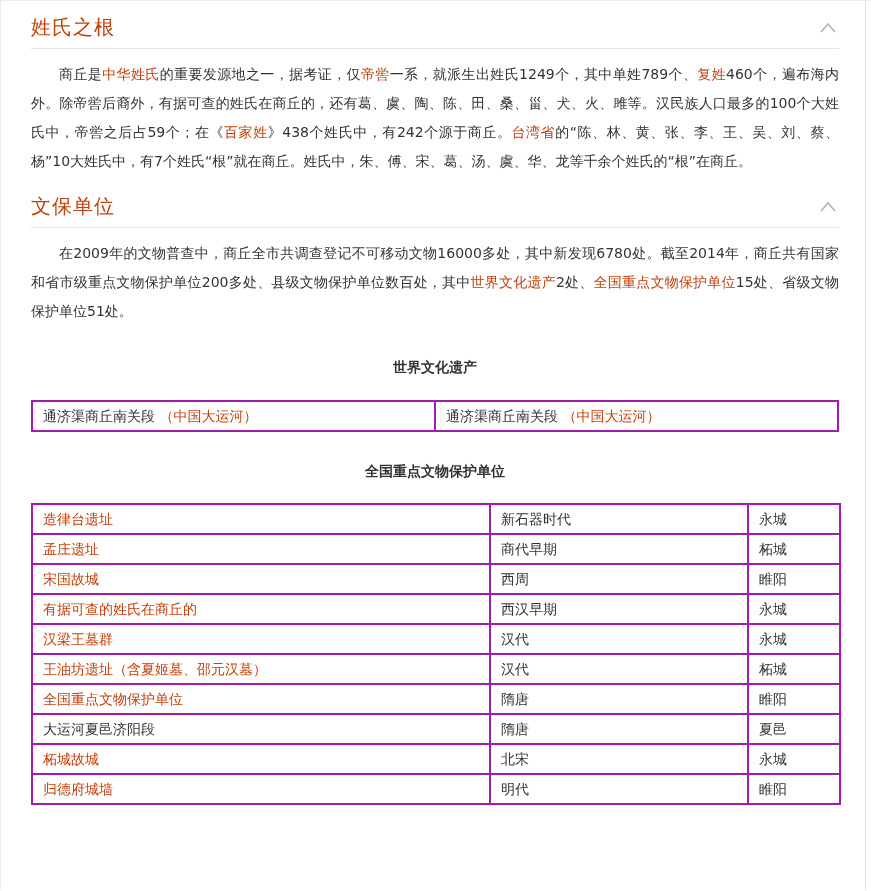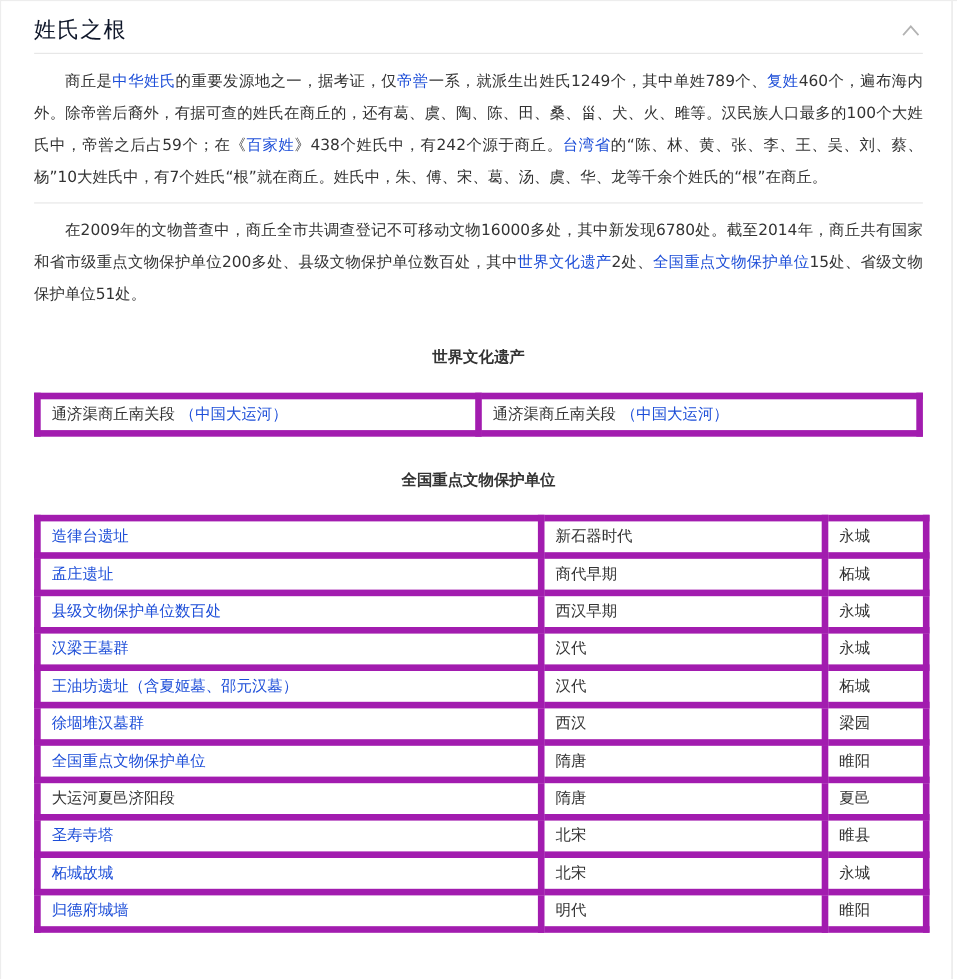--- a/index.html
+++ b/index.html
@@ -6,32 +6,32 @@
   body { font-family:"DejaVu Sans","Liberation Sans",sans-serif; color:#333; }
   .viewport {
     position:relative; width:869px; height:889px; background:#fff;
     border-top:1px solid #ededed; border-left:1px solid #ededed;
     overflow:hidden;
   }
   .scroll-rail { position:absolute; top:0; right:4px; width:1px; height:100%; background:#e1e1e1; }
   .content { padding:0 31px 0 30px; }
 
   .sec-head { display:flex; justify-content:space-between; align-items:center; padding-top:13px; }
-  .sec-title { font-size:20px; font-weight:400; color:#0f172a; margin:0; line-height:26px; letter-spacing:1px; }
+  .sec-title { font-size:20px; font-weight:400; color:#c2410c; margin:0; line-height:26px; letter-spacing:1px; }
   .chevron { width:18px; height:14px; margin-right:2px; cursor:pointer; display:inline-block; }
   .divider { border:none; border-top:1px solid #e5e5e5; margin:8px 0 0 0; }
 
   .para { font-size:14px; line-height:29px; color:#333; margin:11px 0 0 0; text-indent:2em; text-align:justify; }
-  .lnk { color:#1d4ed8; text-decoration:none; cursor:pointer; }
+  .lnk { color:#c2410c; text-decoration:none; cursor:pointer; }
 
   .tbl-caption { text-align:center; font-weight:bold; font-size:14px; color:#333; margin-top:33px; }
   table.tbl { border-collapse:collapse; width:808px; font-size:14px; color:#333; table-layout:fixed; }
   .tbl-heritage { margin-top:23px; }
   .tbl-national { margin-top:22px; }
-  .tbl td { border:6px solid #a21caf; padding:4px 10px; height:20px; line-height:20px; overflow:hidden; white-space:nowrap; }
+  .tbl td { border:2px solid #a21caf; padding:4px 10px; height:20px; line-height:20px; overflow:hidden; white-space:nowrap; }
 </style>
 </head>
 <body>
 
 <div class="viewport">
   <div class="content">
 
     <section>
       <div class="sec-head">
         <h2 class="sec-title">姓氏之根</h2>
@@ -39,20 +39,28 @@
           <svg width="18" height="14" viewBox="0 0 18 14">
               <polyline points="2,11 9,3 16,11" fill="none" stroke="#b3b3b3" stroke-width="1.6"></polyline>
             </svg>
         </span>
       </div>
       <hr class="divider">
       <p class="para"><span>商丘是</span><a class="lnk">中华姓氏</a><span>的重要发源地之一，据考证，仅</span><a class="lnk">帝喾</a><span>一系，就派生出姓氏1249个，其中单姓789个、</span><a class="lnk">复姓</a><span>460个，遍布海内外。除帝喾后裔外，有据可查的姓氏在商丘的，还有葛、虞、陶、陈、田、桑、甾、犬、火、雎等。汉民族人口最多的100个大姓氏中，帝喾之后占59个；在《</span><a class="lnk">百家姓</a><span>》438个姓氏中，有242个源于商丘。</span><a class="lnk">台湾省</a><span>的“陈、林、黄、张、李、王、吴、刘、蔡、杨”10大姓氏中，有7个姓氏“根”就在商丘。姓氏中，朱、傅、宋、葛、汤、虞、华、龙等千余个姓氏的“根”在商丘。</span></p>
     </section>
 
     <section>
+      <div class="sec-head" style="padding-top:17px;">
+        <h2 class="sec-title">文保单位</h2>
+        <span class="chevron">
+          <svg width="18" height="14" viewBox="0 0 18 14">
+              <polyline points="2,11 9,3 16,11" fill="none" stroke="#b3b3b3" stroke-width="1.6"></polyline>
+            </svg>
+        </span>
+      </div>
       <hr class="divider">
       <p class="para"><span>在2009年的文物普查中，商丘全市共调查登记不可移动文物16000多处，其中新发现6780处。截至2014年，商丘共有国家和省市级重点文物保护单位200多处、县级文物保护单位数百处，其中</span><a class="lnk">世界文化遗产</a><span>2处、</span><a class="lnk">全国重点文物保护单位</a><span>15处、省级文物保护单位51处。</span></p>
 
       <div class="tbl-caption">世界文化遗产</div>
       <table class="tbl tbl-heritage">
         <colgroup>
             <col style="width:50%">
             <col style="width:50%">
           </colgroup>
         <tbody>
@@ -75,53 +83,48 @@
               <td><a class="lnk">造律台遗址</a></td>
               <td>新石器时代</td>
               <td>永城</td>
             </tr>
             <tr>
               <td><a class="lnk">孟庄遗址</a></td>
               <td>商代早期</td>
               <td>柘城</td>
             </tr>
             <tr>
-              <td><a class="lnk">县级文物保护单位数百处</a></td>
+              <td><a class="lnk">宋国故城</a></td>
+              <td>西周</td>
+              <td>睢阳</td>
+            </tr>
+            <tr>
+              <td><a class="lnk">有据可查的姓氏在商丘的</a></td>
               <td>西汉早期</td>
               <td>永城</td>
             </tr>
             <tr>
               <td><a class="lnk">汉梁王墓群</a></td>
               <td>汉代</td>
               <td>永城</td>
             </tr>
             <tr>
               <td><a class="lnk">王油坊遗址（含夏姬墓、邵元汉墓）</a></td>
               <td>汉代</td>
               <td>柘城</td>
             </tr>
             <tr>
-              <td><a class="lnk">徐堌堆汉墓群</a></td>
-              <td>西汉</td>
-              <td>梁园</td>
-            </tr>
-            <tr>
               <td><a class="lnk">全国重点文物保护单位</a></td>
               <td>隋唐</td>
               <td>睢阳</td>
             </tr>
             <tr>
               <td><span>大运河夏邑济阳段</span></td>
               <td>隋唐</td>
               <td>夏邑</td>
-            </tr>
-            <tr>
-              <td><a class="lnk">圣寿寺塔</a></td>
-              <td>北宋</td>
-              <td>睢县</td>
             </tr>
             <tr>
               <td><a class="lnk">柘城故城</a></td>
               <td>北宋</td>
               <td>永城</td>
             </tr>
             <tr>
               <td><a class="lnk">归德府城墙</a></td>
               <td>明代</td>
               <td>睢阳</td>

